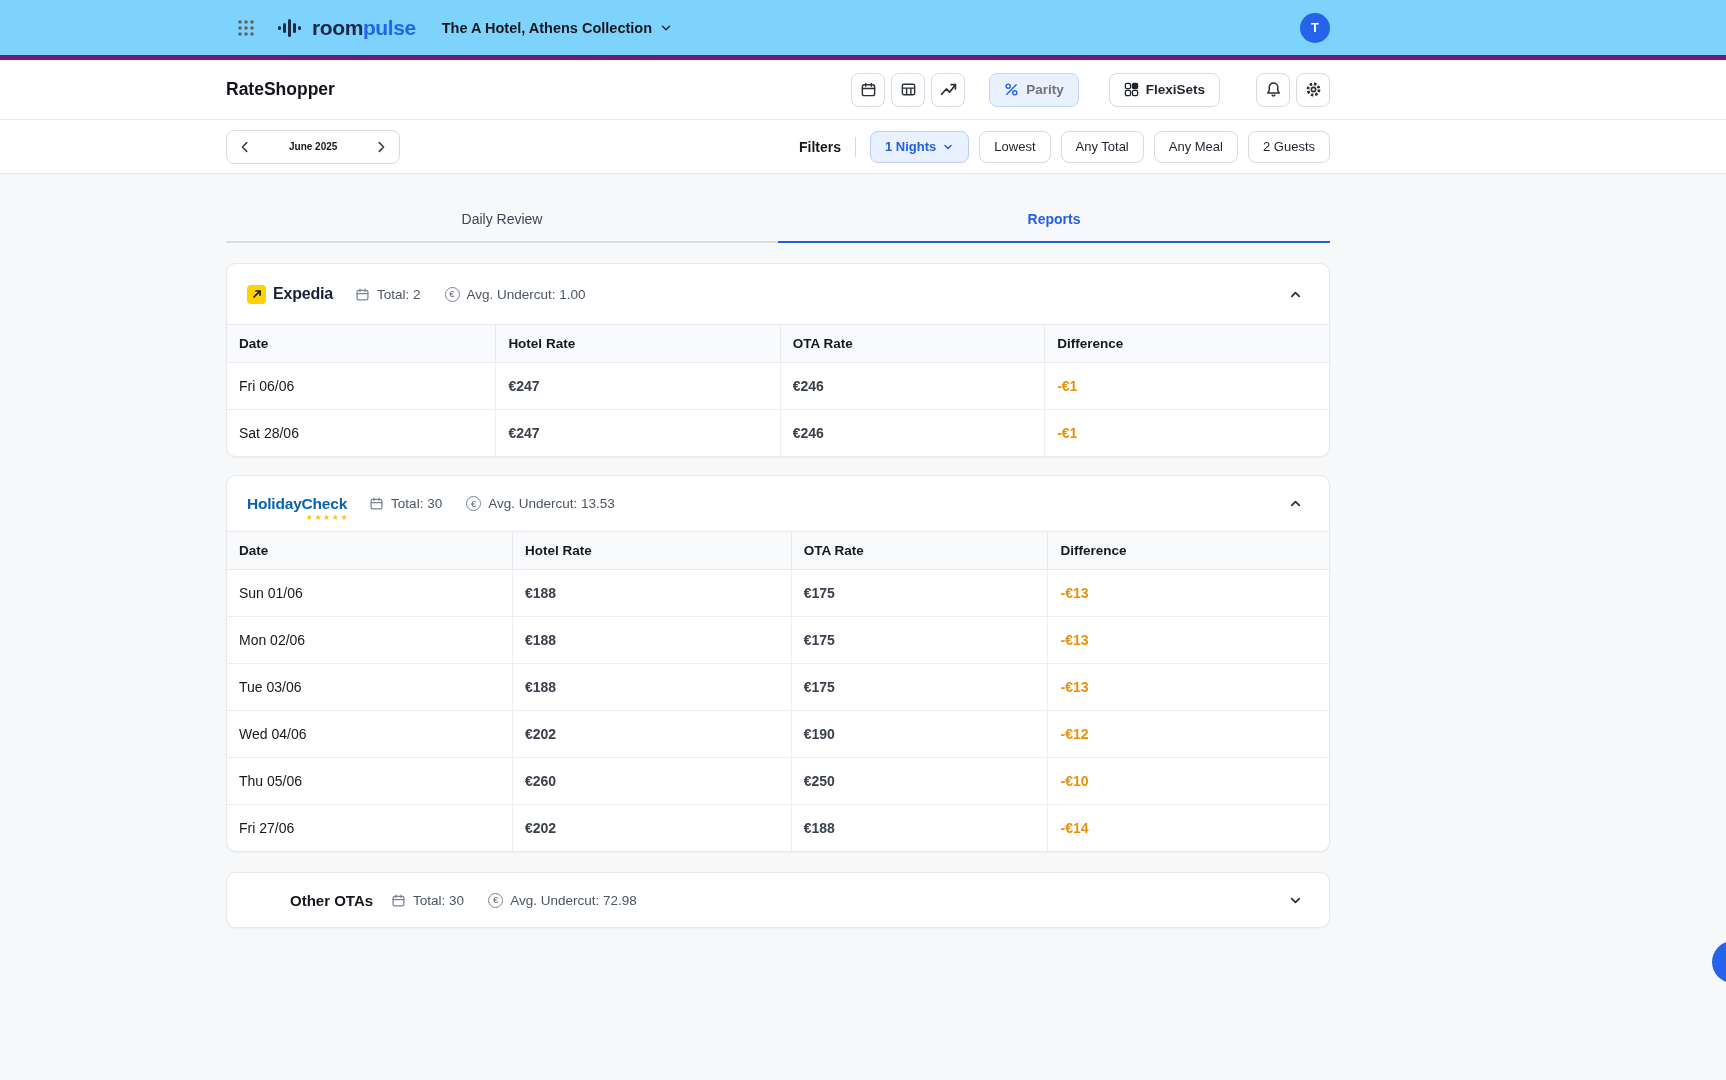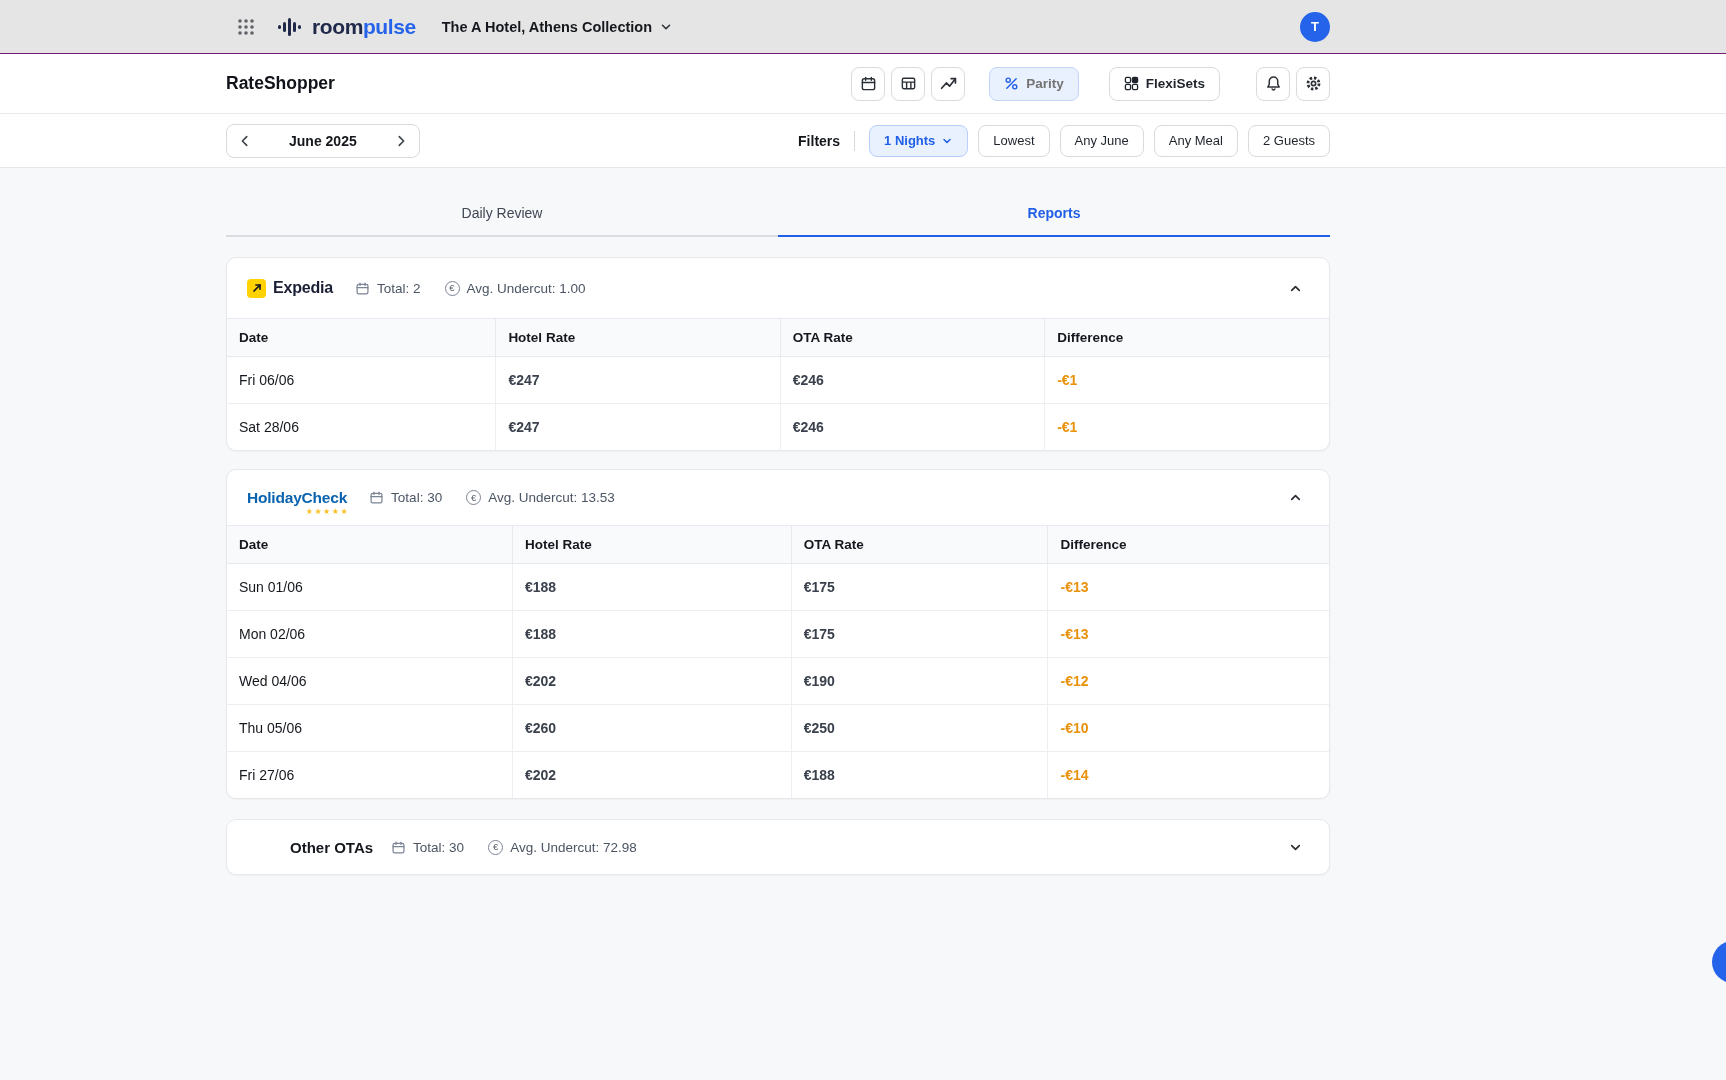--- a/index.html
+++ b/index.html
@@ -6,21 +6,21 @@
   html,body { width: 1726px; height: 1080px; }
   body {
     font-family: "Liberation Sans", "DejaVu Sans", sans-serif;
     background: #f7f8f9;
     color: #111827;
   }
   #app { position: relative; width: 1726px; height: 1080px; overflow: hidden; }
   .container { width: 1104px; margin-left: 226px; }
 
   
-  .topbar { height: 54px; background: #e5e5e5; border-bottom: 1px solid #701a75; }
+  .topbar { height: 60px; background: #7dd3fc; border-bottom: 5px solid #701a75; }
   .topbar .container { height: 100%; display: flex; align-items: center; }
   .apps-btn { width: 30px; height: 30px; border: none; background: transparent; display: flex; align-items: center; justify-content: center; cursor: pointer; margin-left: 5px; }
   .brand { display: flex; align-items: center; gap: 7px; margin-left: 16px; cursor: pointer; }
   .brand-text { font-size: 21px; font-weight: 800; letter-spacing: -0.4px; }
   .brand-room { color: #20294a; }
   .brand-pulse { color: #2563eb; }
   .hotel-selector { display: flex; align-items: center; gap: 7px; margin-left: 26px; font-size: 14.5px; font-weight: 600; color: #16181d; cursor: pointer; background: transparent; border: none; font-family: inherit; }
   .avatar { margin-left: auto; width: 30px; height: 30px; border-radius: 50%; background: #2563eb; color: #fff; font-size: 13px; font-weight: 700; display: flex; align-items: center; justify-content: center; cursor: pointer; border: none; }
 
   
@@ -33,21 +33,21 @@
   .pill-btn { height: 34px; border-radius: 8px; display: inline-flex; align-items: center; gap: 7px; padding: 0 14px; font-size: 13.5px; font-weight: 600; cursor: pointer; font-family: inherit; }
   .parity-btn { background: #e9f0fe; border: 1px solid #c3d4fb; color: #737373; margin-left: 24px; }
   .flexisets-btn { background: #fff; border: 1px solid #d8dbe0; color: #1f242c; margin-left: 30px; }
   .bell-btn { margin-left: 36px; }
 
   
   .filter-bar { height: 54px; background: #fff; border-bottom: 1px solid #e5e7ea; }
   .filter-bar .container { height: 100%; display: flex; align-items: center; }
   .month-nav { display: flex; align-items: center; height: 34px; border: 1px solid #d8dbe0; border-radius: 8px; background: #fff; overflow: hidden; }
   .month-nav button { width: 36px; height: 100%; border: none; background: transparent; display: flex; align-items: center; justify-content: center; cursor: pointer; color: #3c414a; }
-  .month-label { padding: 0 26px; font-size: 14px; font-weight: 700; color: #14171c; }
+  .month-label { padding: 0 26px; font-size: 10px; font-weight: 700; color: #14171c; }
   .filter-right { margin-left: auto; display: flex; align-items: center; gap: 10px; }
   .filters-label { font-size: 14px; font-weight: 700; color: #14171c; }
   .v-divider { width: 1px; height: 20px; background: #d5d8dd; margin: 0 4px; }
   .chip { height: 32px; border-radius: 8px; padding: 0 14px; display: inline-flex; align-items: center; gap: 6px; font-size: 13px; font-weight: 500; background: #fff; border: 1px solid #d8dbe0; color: #1f242c; cursor: pointer; font-family: inherit; }
   .chip-active { background: #eaf1fe; border-color: #b9cdfa; color: #2160e6; font-weight: 600; }
 
   
   .tabs { display: flex; margin-top: 24px; }
   .tab { flex: 1; text-align: center; padding: 13px 0 14px; font-size: 14px; font-weight: 500; color: #3f4754; border-bottom: 2px solid #d9dce1; cursor: pointer; background: transparent; font-family: inherit; border-top: none; border-left: none; border-right: none; }
   .tab.active { color: #2160e6; font-weight: 600; border-bottom: 2px solid #2160e6; }
@@ -224,21 +224,21 @@
         <span class="v-divider"></span>
         <button class="chip chip-active">
           <span>1 Nights</span>
           <span>
             <svg width="12" height="12" viewBox="0 0 16 16" fill="none" stroke="#2160e6" stroke-width="2" stroke-linecap="round" stroke-linejoin="round">
                 <path d="M4 6l4 4 4-4"></path>
               </svg>
           </span>
         </button>
         <button class="chip">Lowest</button>
-        <button class="chip">Any June</button>
+        <button class="chip">Any Total</button>
         <button class="chip">Any Meal</button>
         <button class="chip">2 Guests</button>
       </div>
     </div>
   </div>
 
   <div class="container">
     <div class="tabs">
       <button class="tab">Daily Review</button>
       <button class="tab active">Reports</button>
@@ -357,20 +357,26 @@
             <td>€175</td>
             <td class="c-diff">-€13</td>
           </tr>
           <tr>
             <td class="c-date">Mon 02/06</td>
             <td>€188</td>
             <td>€175</td>
             <td class="c-diff">-€13</td>
           </tr>
           <tr>
+            <td class="c-date">Tue 03/06</td>
+            <td>€188</td>
+            <td>€175</td>
+            <td class="c-diff">-€13</td>
+          </tr>
+          <tr>
             <td class="c-date">Wed 04/06</td>
             <td>€202</td>
             <td>€190</td>
             <td class="c-diff">-€12</td>
           </tr>
           <tr>
             <td class="c-date">Thu 05/06</td>
             <td>€260</td>
             <td>€250</td>
             <td class="c-diff">-€10</td>

